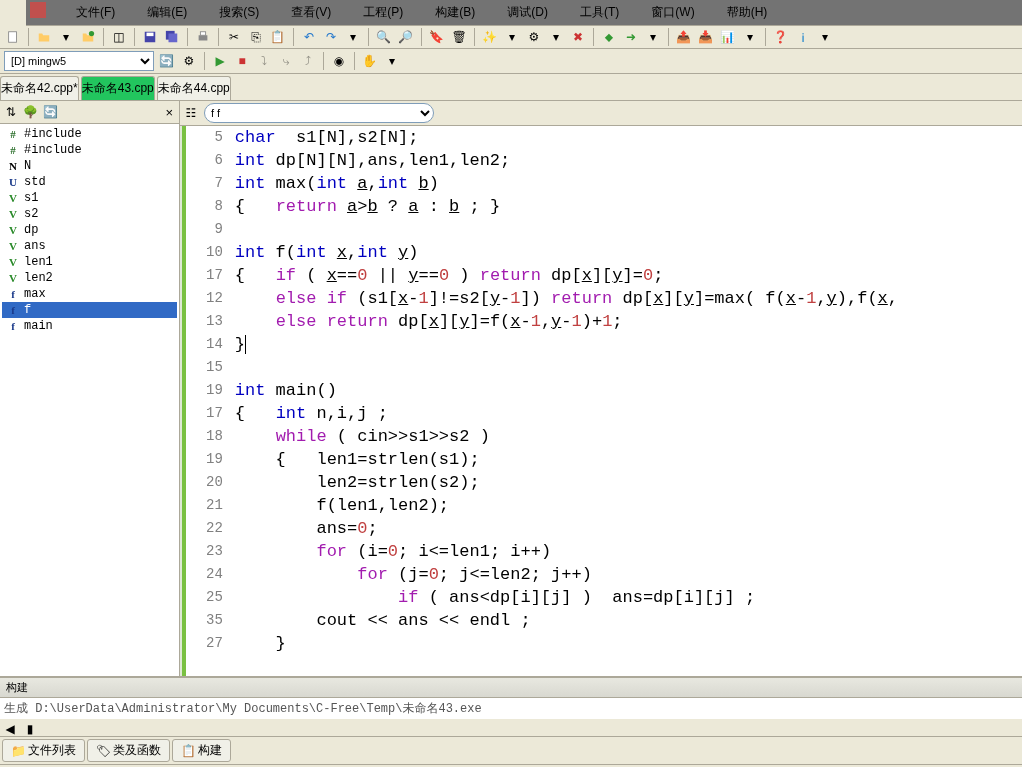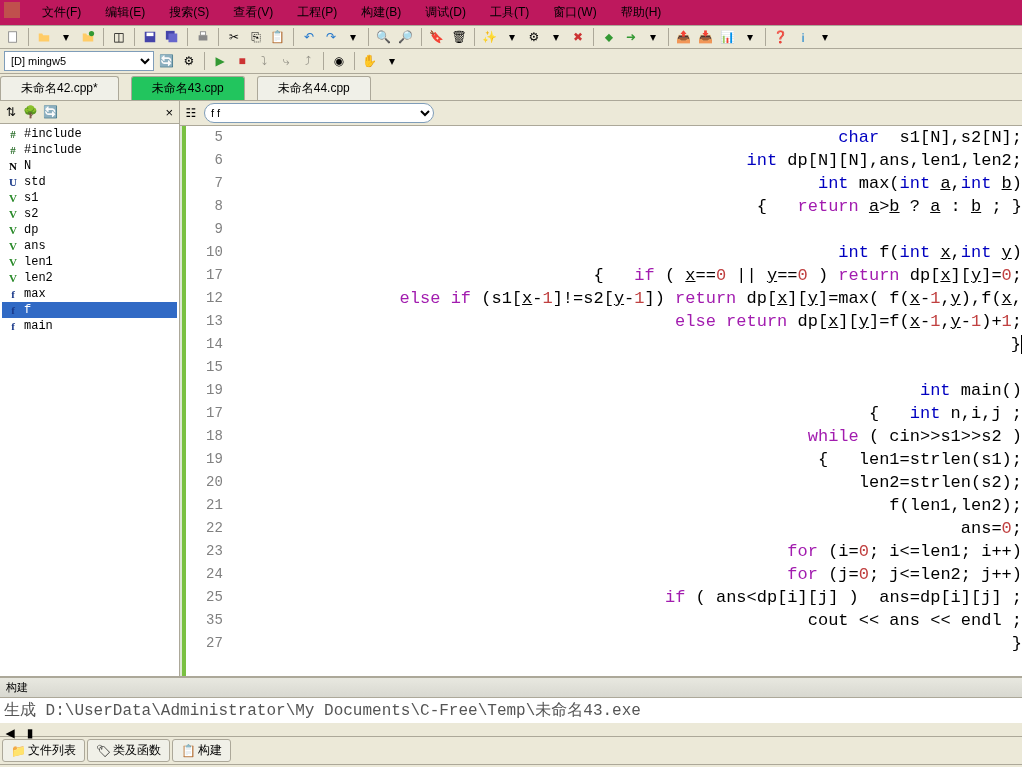--- a/index.html
+++ b/index.html
@@ -1,30 +1,30 @@
 <!DOCTYPE html>
 <html><head>
 <meta charset="utf-8">
 <style>
 * { box-sizing: border-box; margin: 0; padding: 0; }
 body { font-family: "Microsoft YaHei", Tahoma, sans-serif; font-size: 12px; background: #ece9d8; width: 1022px; height: 767px; overflow: hidden; }
 
-.menubar { background: #be185d; border-bottom: 1px solid #aca899; padding: 2px 4px; display: flex; gap: 12px; }
+.menubar { background: #737373; border-bottom: 1px solid #aca899; padding: 2px 4px; display: flex; gap: 20px; margin-left: 26px; }
 .menubar span { padding: 2px 6px; cursor: default; }
 .menubar .logo { width: 16px; height: 16px; background: #c0504d; display: inline-block; margin-right: 4px; }
 
 .toolbar { background: #ece9d8; border-bottom: 1px solid #aca899; padding: 2px 4px; display: flex; align-items: center; gap: 4px; flex-wrap: wrap; }
 .toolbar-row2 { background: #ece9d8; border-bottom: 1px solid #aca899; padding: 2px 4px; display: flex; align-items: center; gap: 4px; }
 .tb-btn { width: 18px; height: 18px; display: inline-flex; align-items: center; justify-content: center; border: 1px solid transparent; cursor: default; }
 .tb-sep { width: 1px; height: 18px; background: #aca899; margin: 0 2px; }
 .combo { border: 1px solid #7f9db9; background: white; padding: 1px 2px; font-size: 11px; height: 20px; }
 .combo-compiler { width: 150px; }
 
 .tabs { background: #ece9d8; border-bottom: 1px solid #aca899; display: flex; padding-top: 2px; }
-.tab { padding: 3px 20px; border: 1px solid #aca899; border-bottom: none; background: #f0f0e8; margin-right: 12px; border-radius: 3px 3px 0 0; cursor: default; }
+.tab { padding: 3px 0; border: 1px solid #aca899; border-bottom: none; background: #f0f0e8; margin-right: 2px; border-radius: 3px 3px 0 0; cursor: default; }
 .tab.active { background: #22c55e; }
 
 .main { display: flex; height: 575px; }
 
 .sidebar { width: 180px; border-right: 1px solid #aca899; background: white; display: flex; flex-direction: column; }
 .sidebar-toolbar { background: #ece9d8; border-bottom: 1px solid #aca899; padding: 2px; display: flex; gap: 2px; align-items: center; }
 .sidebar-toolbar .close-x { margin-left: auto; font-size: 13px; padding: 0 4px; }
 .sidebar-tree { flex: 1; overflow: auto; padding: 2px; }
 .tree-item { display: flex; align-items: center; gap: 4px; padding: 1px 4px; font-family: "Courier New", monospace; font-size: 12px; }
 .tree-item.selected { background: #316ac5; color: white; }
@@ -34,31 +34,31 @@
 .ic-u { color: #1a3a8a; font-weight: bold; }
 .ic-v { color: #2a8a2a; font-weight: bold; }
 .ic-f { color: #1a3a8a; font-weight: bold; }
 
 .editor-area { flex: 1; display: flex; flex-direction: column; background: white; }
 .editor-topbar { background: #ece9d8; border-bottom: 1px solid #aca899; padding: 2px; display: flex; gap: 4px; align-items: center; }
 .editor-topbar .fn-combo { width: 230px; border-radius: 10px; }
 .code { flex: 1; overflow: auto; font-family: "Courier New", monospace; font-size: 17px; line-height: 23px; display: flex; }
 .margin { background: #dfe9d6; border-right: 4px solid #7ac142; }
 .gutter { background: white; color: #808080; text-align: right; padding: 0 8px 0 20px; font-size: 14px; user-select: none; }
-.code-body { padding-left: 4px; white-space: pre; flex: 1; text-align: right; }
+.code-body { padding-left: 4px; white-space: pre; flex: 1; }
 .kw { color: #0000c0; }
 .num { color: #c04040; }
 .op { color: #a21caf; }
 .uvar { text-decoration: underline; }
 .cursor { border-left: 1px solid black; animation: blink 1s infinite; }
 @keyframes blink { 50% { opacity: 0; } }
 
 .build-panel { border-top: 2px solid #aca899; height: 60px; background: white; }
 .build-header { background: linear-gradient(#e8e8e0, #d8d8d0); border-bottom: 1px solid #aca899; padding: 2px 6px; font-size: 11px; }
-.build-content { padding: 2px 4px; font-family: "Courier New", monospace; font-size: 16px; color: #555; overflow: hidden; white-space: nowrap; }
+.build-content { padding: 2px 4px; font-family: "Courier New", monospace; font-size: 12px; color: #555; overflow: hidden; white-space: nowrap; }
 
 .bottom-tabs { background: #ece9d8; border-top: 1px solid #aca899; padding: 2px; display: flex; gap: 2px; }
 .btab { padding: 2px 8px; border: 1px solid #aca899; background: #f0f0e8; border-radius: 3px; display: flex; align-items: center; gap: 3px; cursor: default; }
 .btab .bi { width: 14px; height: 14px; display: inline-block; }
 
 .statusbar { background: #ece9d8; border-top: 1px solid #aca899; height: 18px; }
 
 svg { width: 14px; height: 14px; }
 </style>
 </head>

